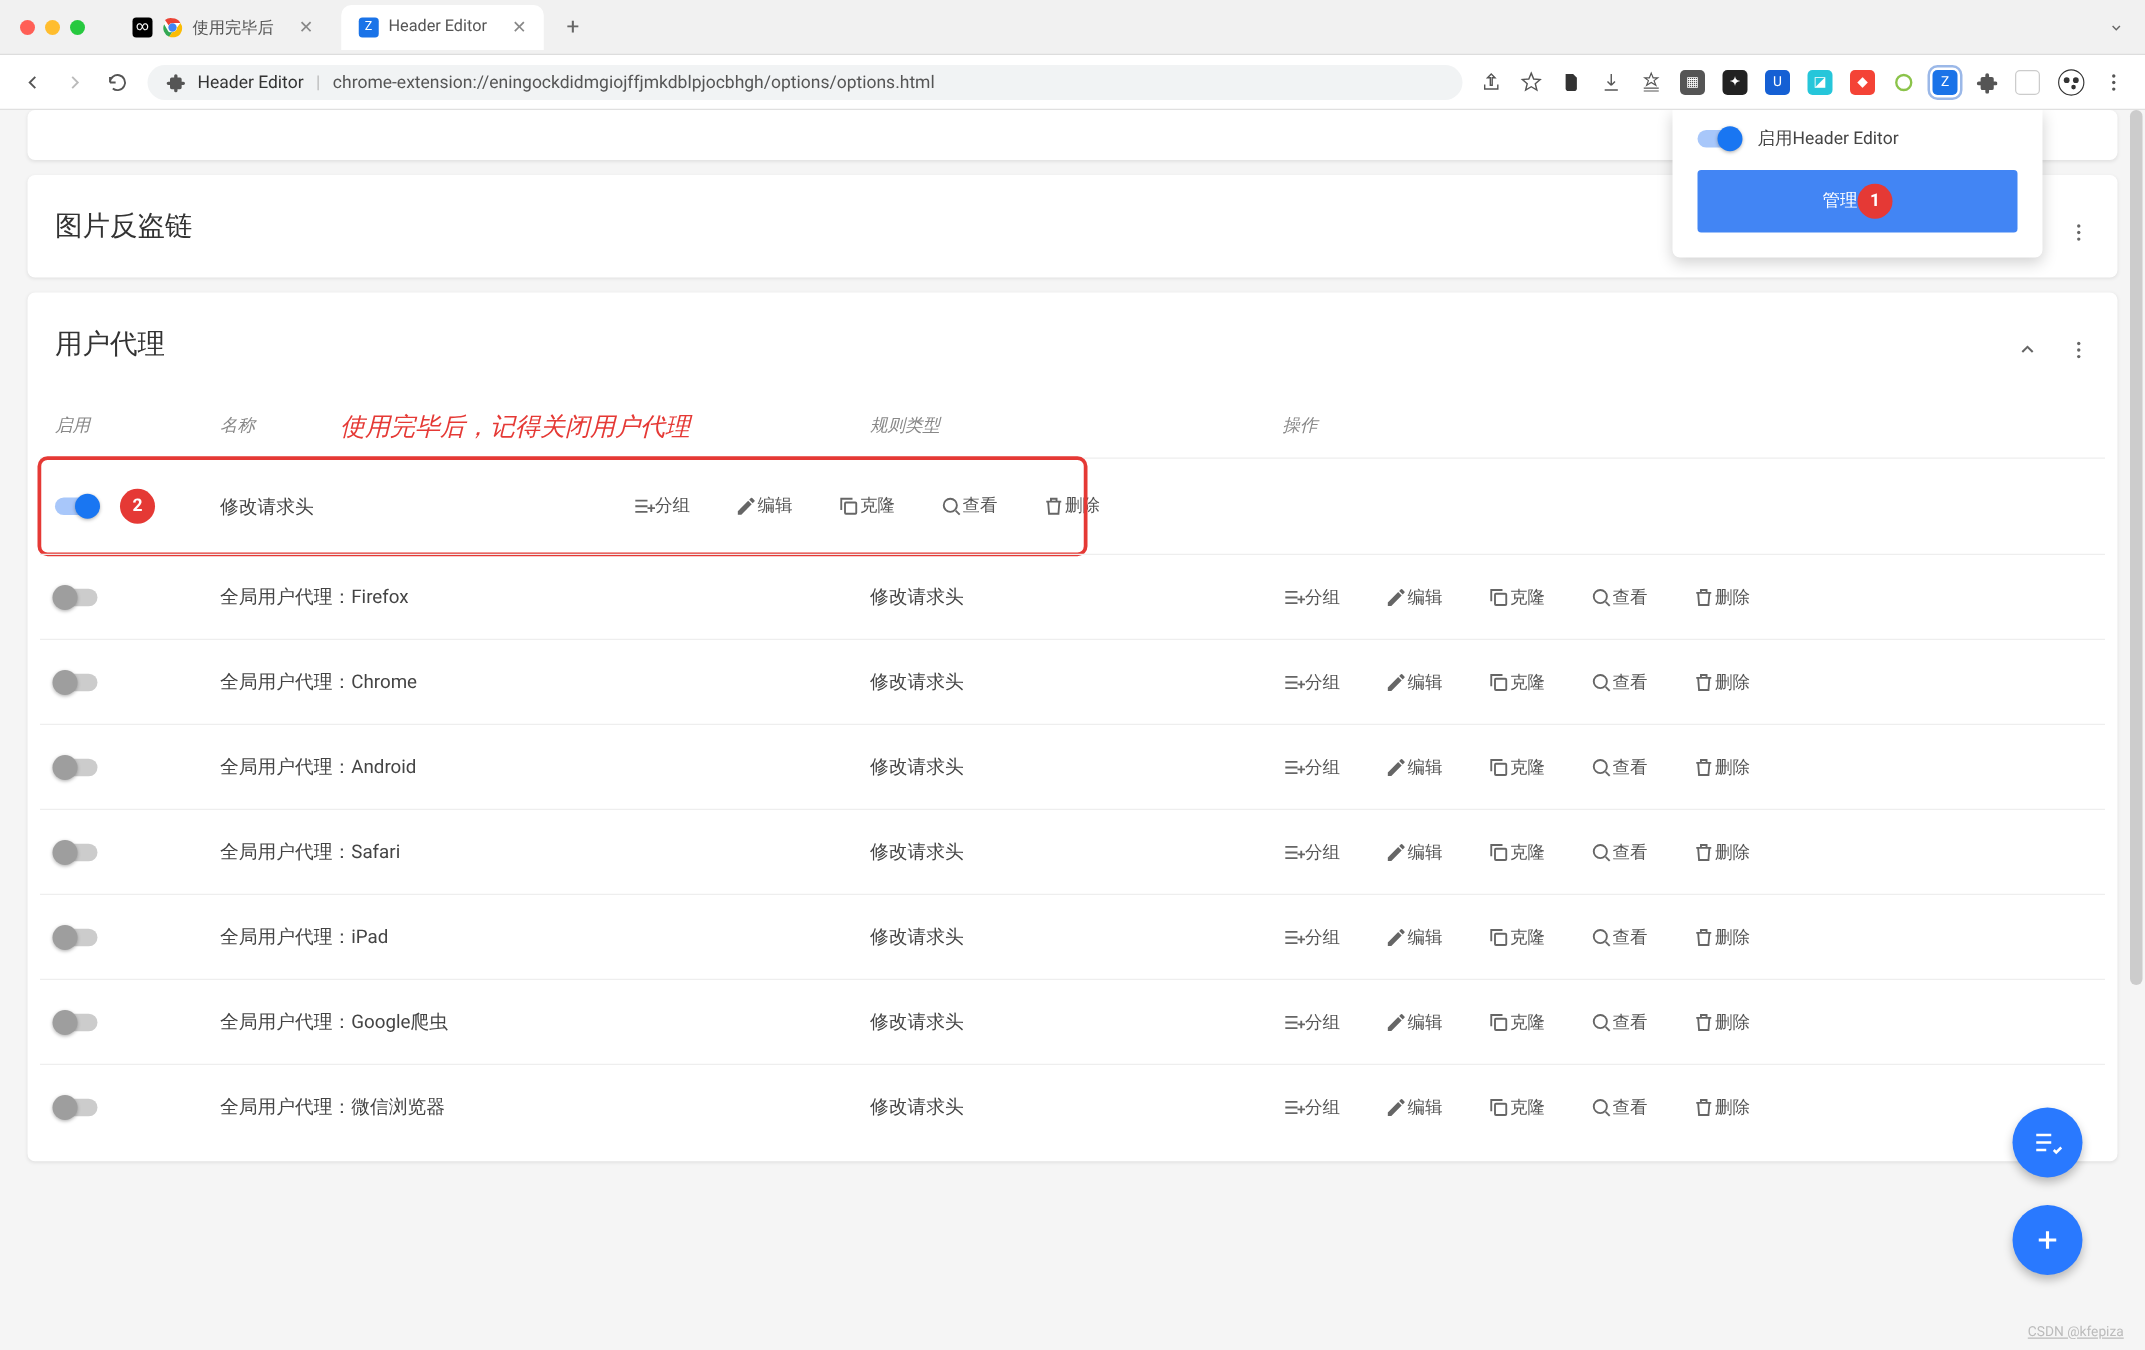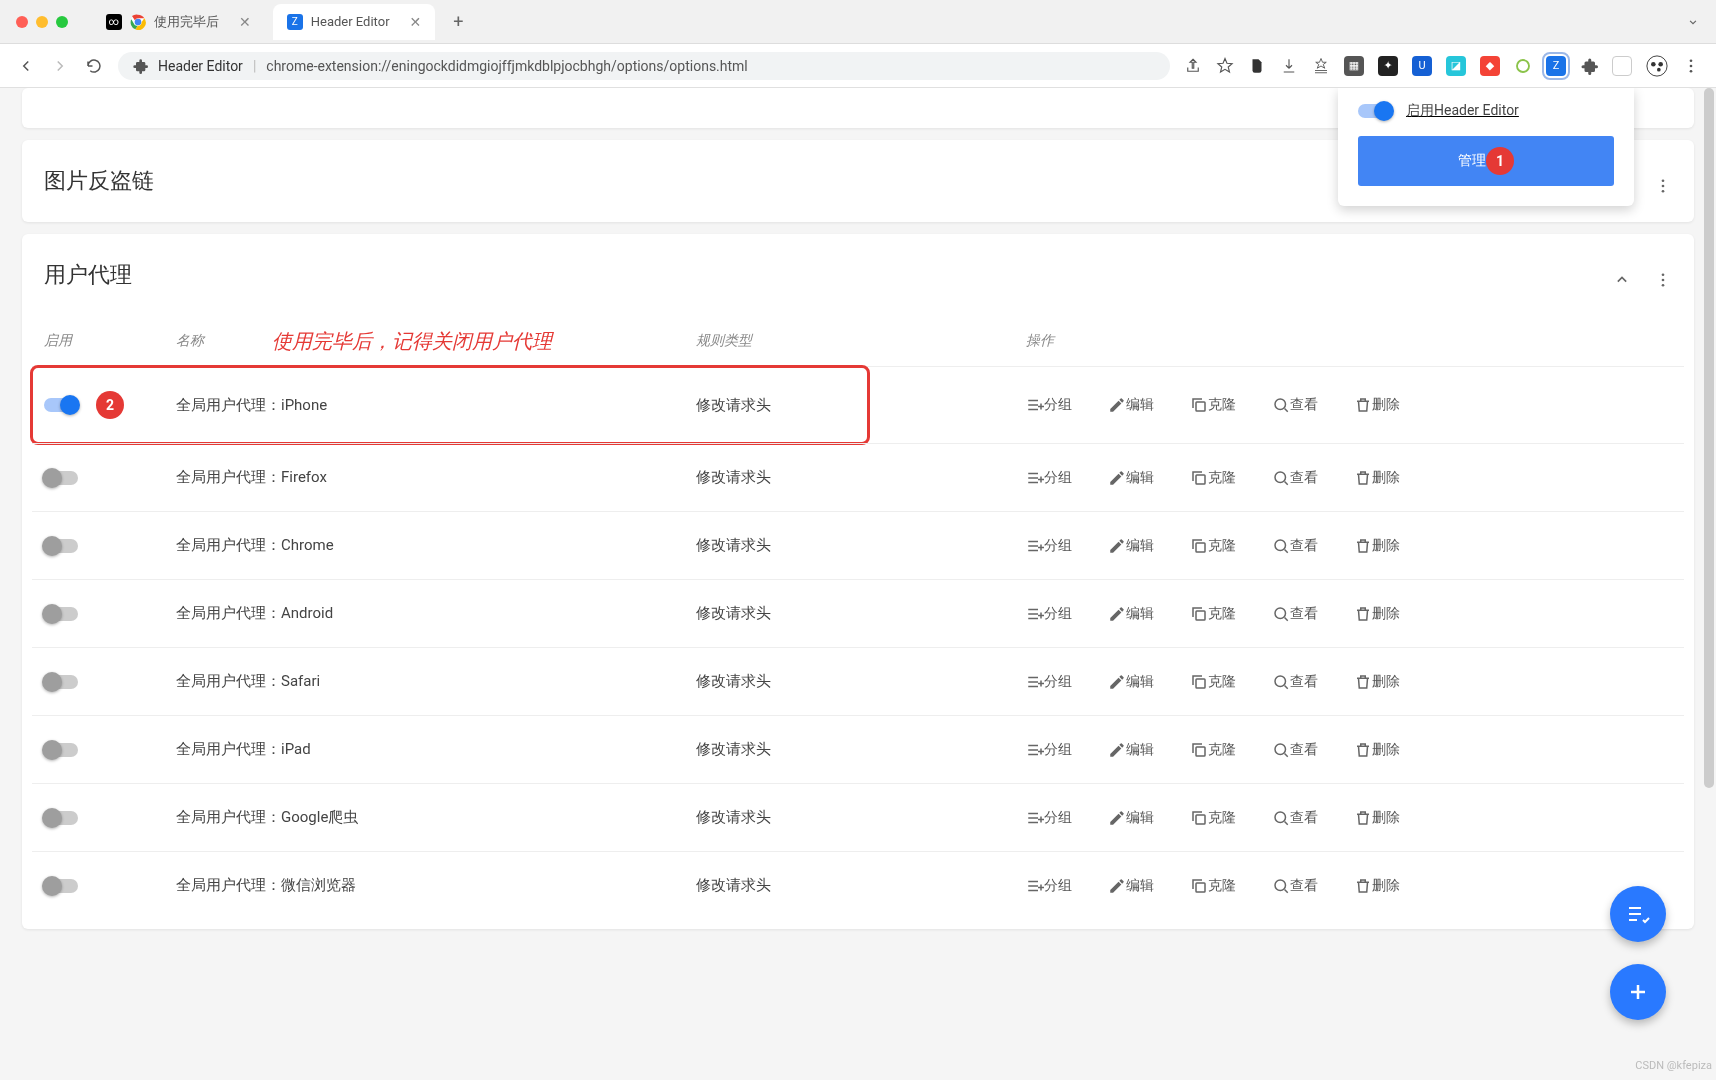--- a/index.html
+++ b/index.html
@@ -32,21 +32,21 @@
 .scrollbar-thumb { position: absolute; right: 0; top: 0; width: 10px; height: 700px; background: #ccc; border-radius: 5px; }
 
 .card { background: #fff; margin: 12px 22px; border-radius: 6px; box-shadow: 0 1px 3px rgba(0,0,0,0.08); }
 .card.top { height: 40px; margin-top: 0; }
 .card-header { display: flex; align-items: flex-end; justify-content: space-between; padding: 26px 22px; }
 .card-title { font-size: 22px; font-weight: 500; color: #333; }
 .card-actions { display: flex; gap: 22px; align-items: center; color: #666; }
 
 
 .popup { position: absolute; top: 0; right: 82px; width: 296px; background: #fff; border-radius: 0 0 6px 6px; box-shadow: 0 4px 12px rgba(0,0,0,0.18); padding: 14px 20px 20px; z-index: 100; }
-.popup-row { display: flex; align-items: center; gap: 14px; margin-bottom: 16px; text-decoration: underline; }
+.popup-row { display: flex; align-items: center; gap: 14px; margin-bottom: 16px; }
 .popup-label { font-size: 14px; color: #444; }
 .manage-btn { width: 100%; background: #4285f4; color: #fff; border: none; padding: 11px; font-size: 14px; border-radius: 3px; cursor: pointer; display:flex; align-items:center; justify-content:center; }
 
 
 .table { width: 100%; padding: 0 10px 10px; }
 .thead { display: flex; padding: 16px 12px; font-size: 14px; color: #888; align-items: center; font-style: italic; }
 .col-enable { width: 132px; }
 .col-name { width: 520px; }
 .col-type { width: 330px; }
 .col-ops { flex: 1; }
@@ -65,21 +65,21 @@
 
 
 .annot-badge { width: 28px; height: 28px; border-radius: 50%; background: #e53935; color: #fff; display: inline-flex; align-items: center; justify-content: center; font-size: 14px; font-weight: bold; }
 .highlight-box { position: absolute; border: 3px solid #e53935; border-radius: 8px; pointer-events: none; }
 
 
 .fab { position: absolute; right: 50px; width: 56px; height: 56px; border-radius: 50%; background: #2979ff; color: #fff; display: flex; align-items: center; justify-content: center; box-shadow: 0 4px 8px rgba(0,0,0,0.25); cursor: pointer; }
 .fab svg { width: 24px; height: 24px; fill: #fff; }
 
 
-.watermark { position: absolute; right: 4px; bottom: 8px; font-size: 11px; color: #bbb; }
+.watermark { position: absolute; right: 17px; bottom: 8px; font-size: 11px; color: #bbb; text-decoration: underline; }
 
 svg { display: block; }
 </style>
 </head>
 <body>
 
 <div class="browser-chrome">
   <div class="title-bar">
     <div class="traffic-lights">
       <div class="traffic-light tl-red"></div>
@@ -267,21 +267,20 @@
         <div class="col-ops">操作</div>
       </div>
       <div id="rows-container">
   <div class="trow">
     <div class="col-enable">
       <div class="toggle on">
                 <div class="knob"></div>
               </div>
       <span class="badge-slot"><span class="annot-badge">2</span></span>
     </div>
-    <div class="col-name">全局用户代理：iPhone</div>
     <div class="col-type">修改请求头</div>
     <div class="row-ops">
       <span class="op-btn">
                 <svg viewBox="0 0 24 24">
                   <path d="M3 6h13M3 12h13M3 18h13M20 10v8m-4-4h8" stroke="#666" stroke-width="2" fill="none"></path>
                 </svg>
                 <span>分组</span>
               </span>
       <span class="op-btn">
                 <svg viewBox="0 0 24 24">

